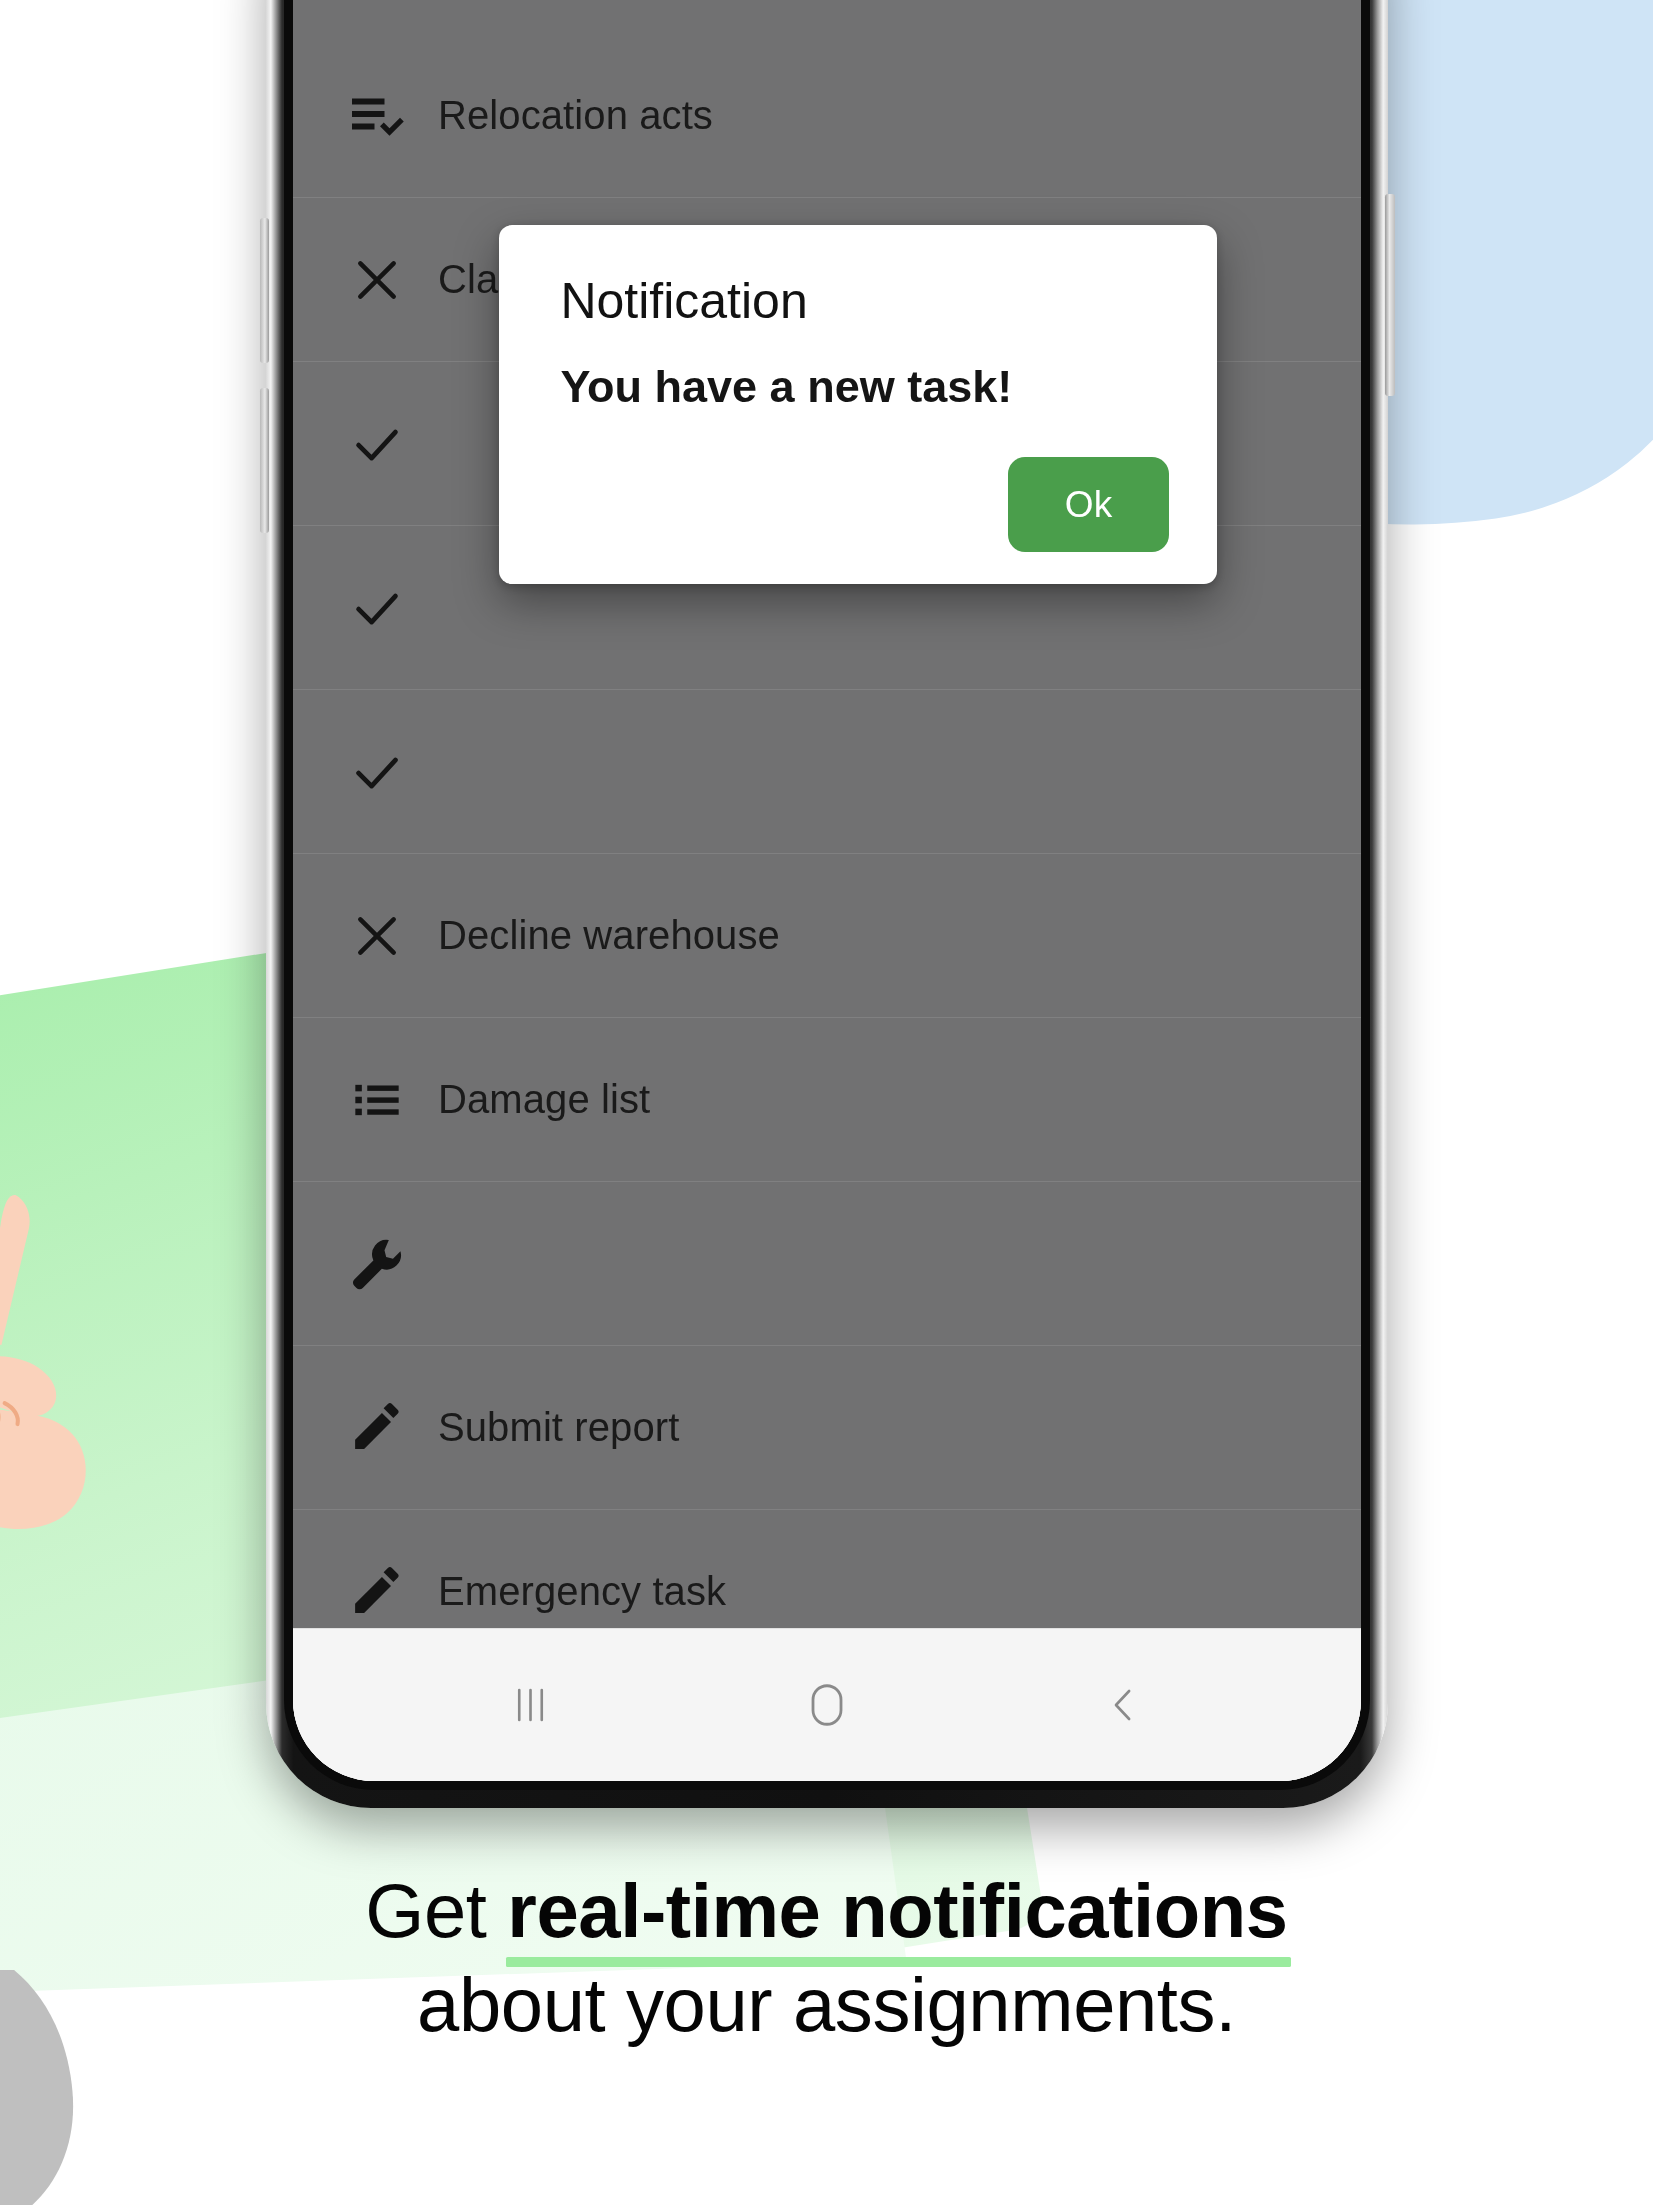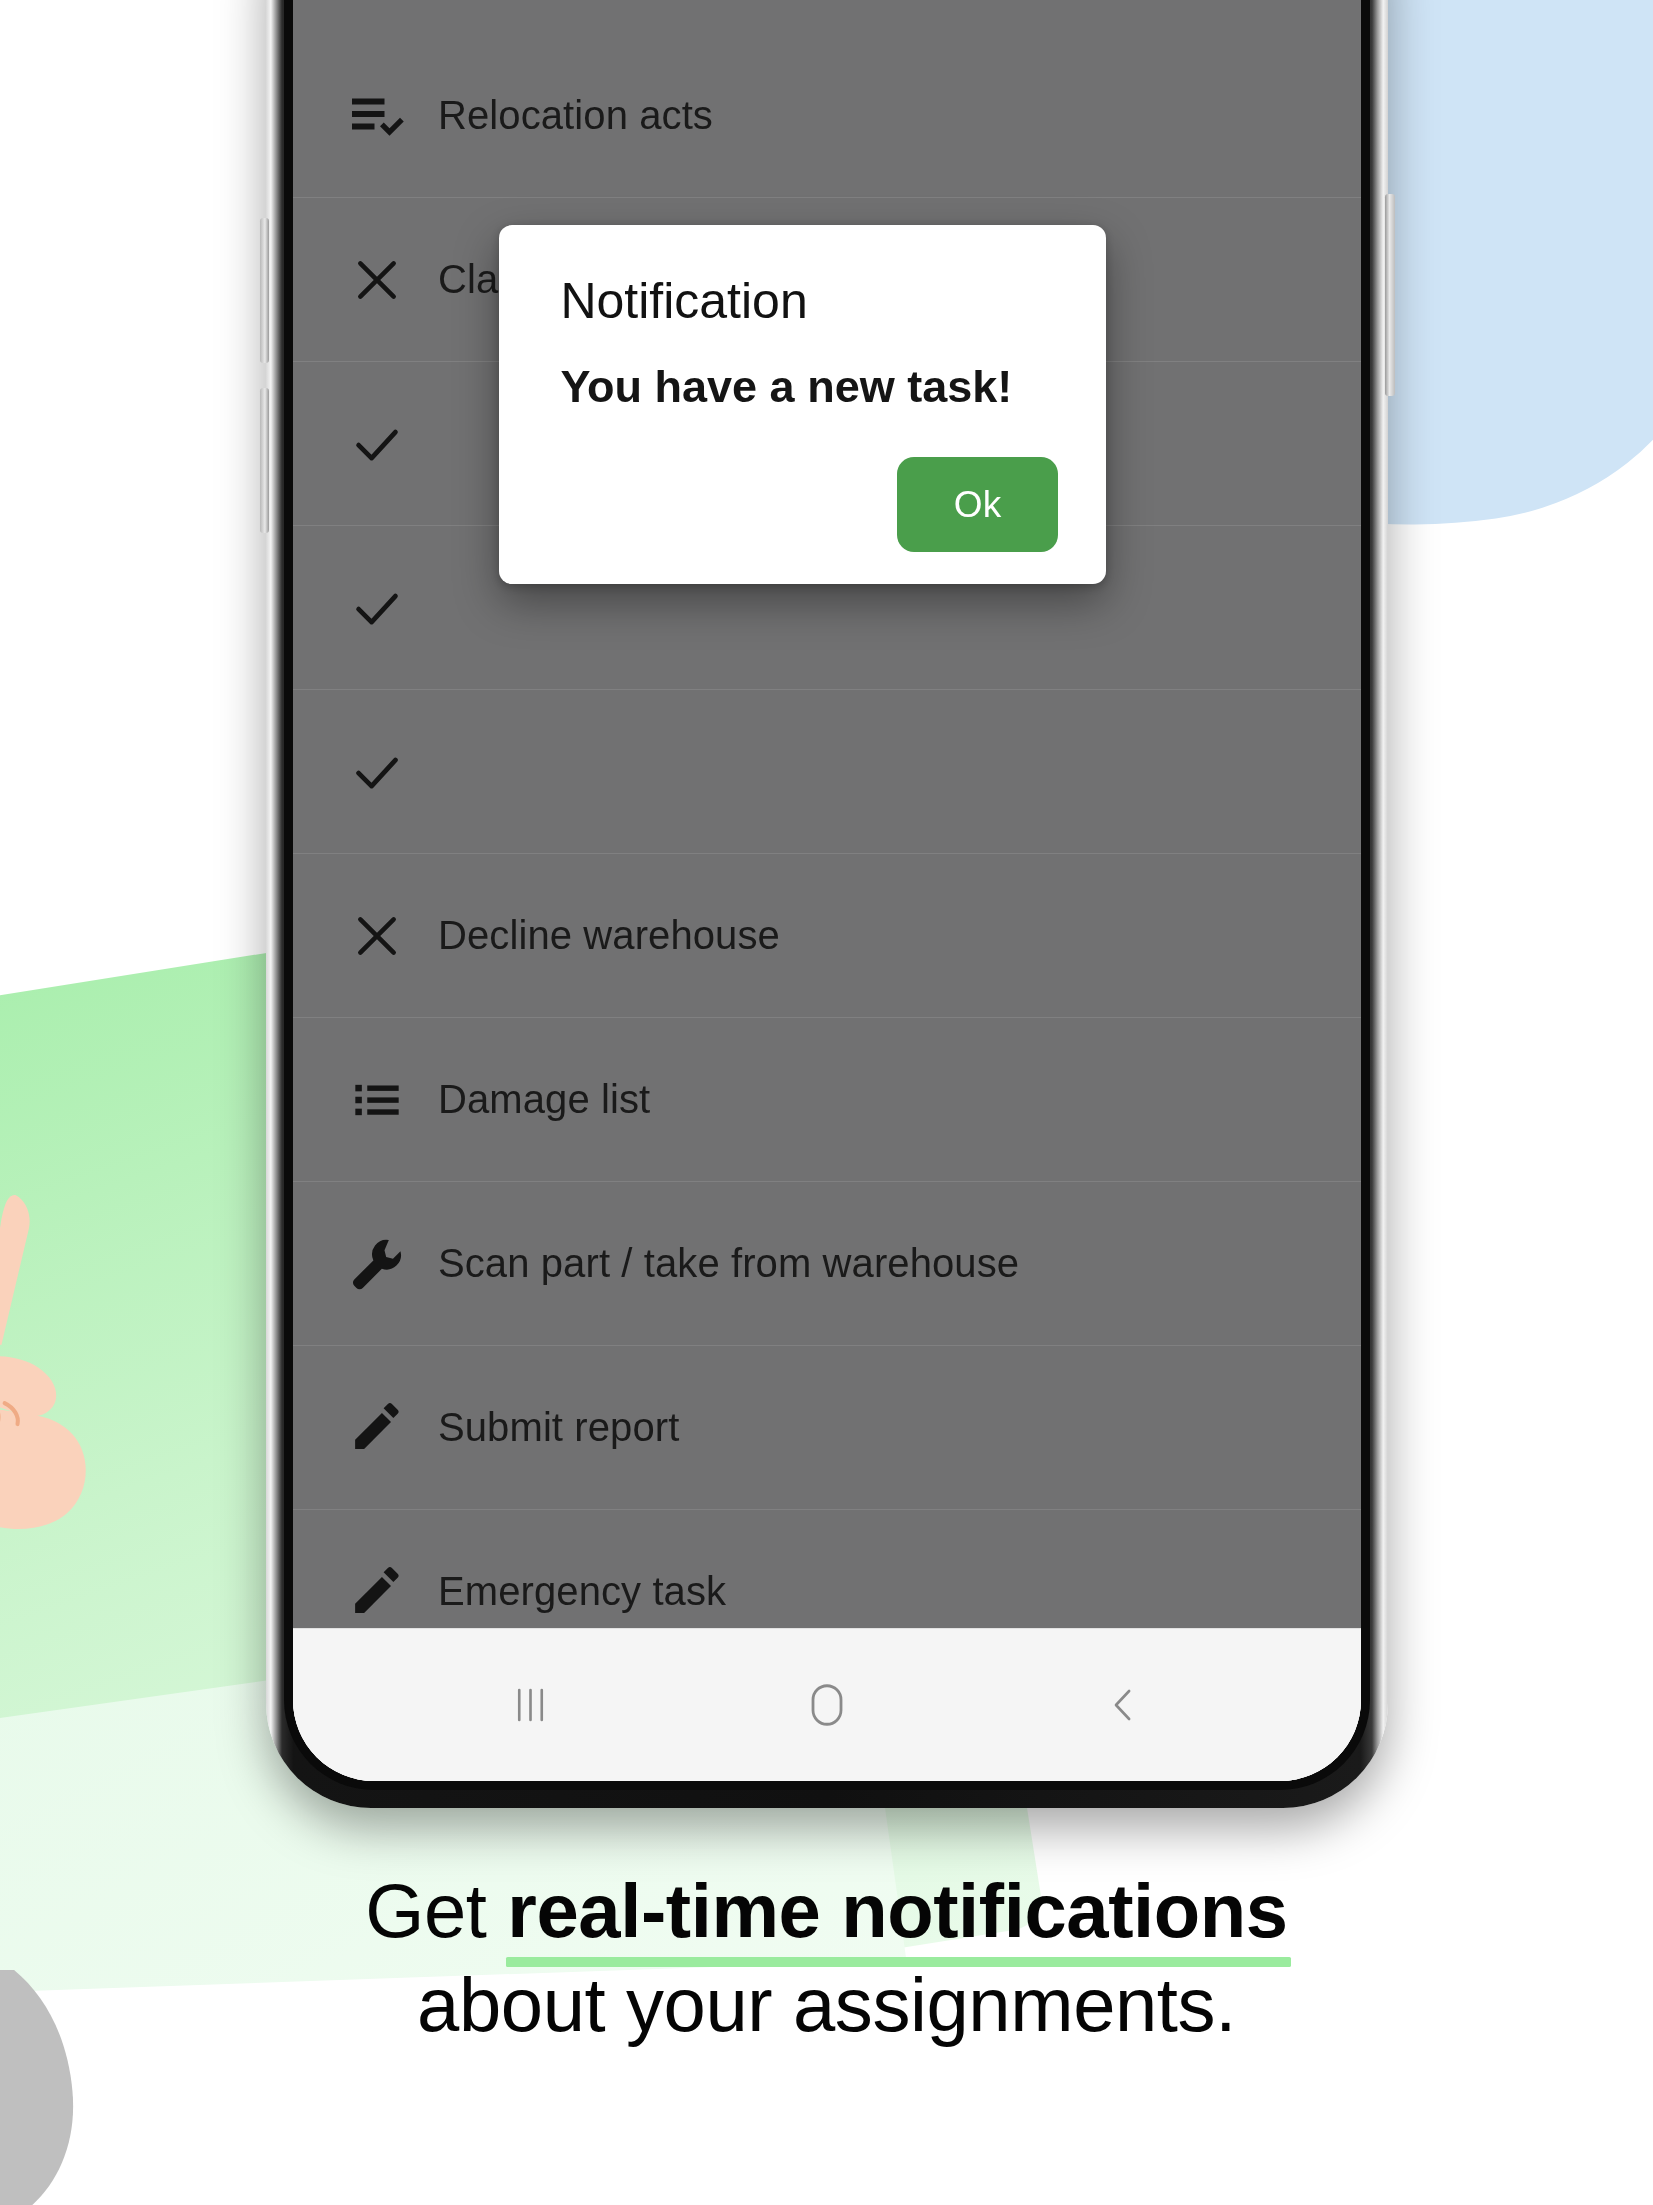--- a/index.html
+++ b/index.html
@@ -131,21 +131,21 @@
   svg{display:block;}
 
   
   .scrim{
     position:absolute;inset:0;
     pointer-events:none;
   }
   .dialog{
     position:absolute;
     left:206px;top:327px;
-    width:607px;
+    width:718px;
     background:#ffffff;
     border-radius:13px;
     box-shadow:0 18px 44px rgba(0,0,0,.38), 0 2.4px 8px rgba(0,0,0,.2);
     padding:47px 45px 32px 45px;
     box-sizing:border-box;
   }
   .dialog-title{
     font-size:50px;
     color:#121212;
     margin:0 0 31px 16px;
@@ -330,21 +330,20 @@
             </span>
             <span class="rlabel">Damage list</span>
           </div>
 
           <div class="row">
             <span class="ricon">
               <svg width="58" height="58" viewBox="0 0 24 24" fill="currentColor">
                 <path d="M16.9 2.1a6 6 0 0 0-6.4 8.4l-7.9 7.9a1.8 1.8 0 0 0 0 2.6l.9.9a1.8 1.8 0 0 0 2.6 0l7.9-7.9a6 6 0 0 0 7.7-7.3l-3.1 3.1-2.8-.7-.7-2.8z"></path>
               </svg>
             </span>
-            <span class="rlabel">Scan part / take from warehouse</span>
           </div>
 
           <div class="row">
             <span class="ricon">
               <svg width="57" height="57" viewBox="0 0 24 24" fill="currentColor">
                 <path d="M3 17.2V21h3.8L18.1 9.7l-3.8-3.8L3 17.2z"></path>
                 <path d="M20.9 6.2a1.2 1.2 0 0 0 0-1.7l-2.4-2.4a1.2 1.2 0 0 0-1.7 0l-1.8 1.8 4.1 4.1 1.8-1.8z"></path>
               </svg>
             </span>
             <span class="rlabel">Submit report</span>

